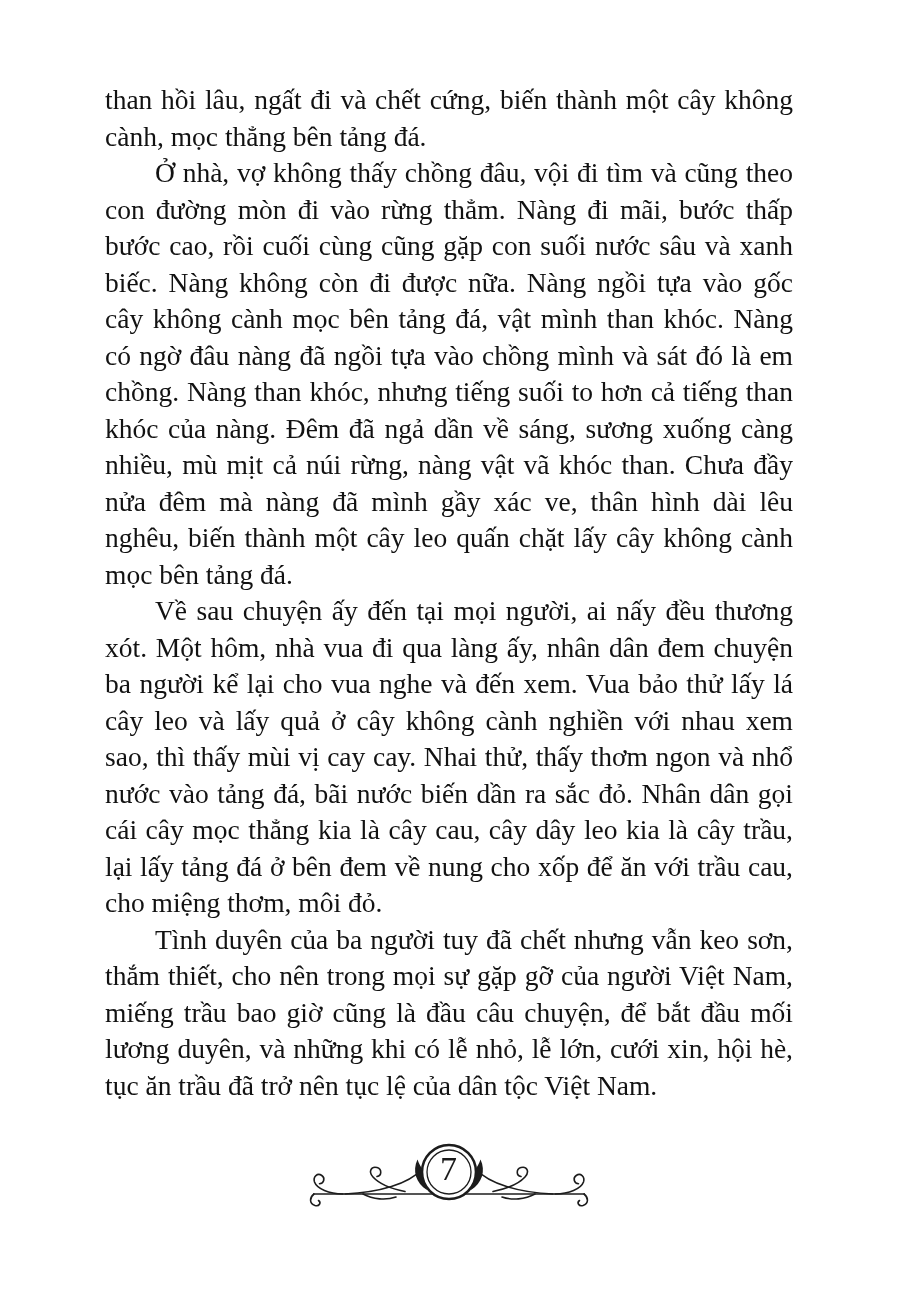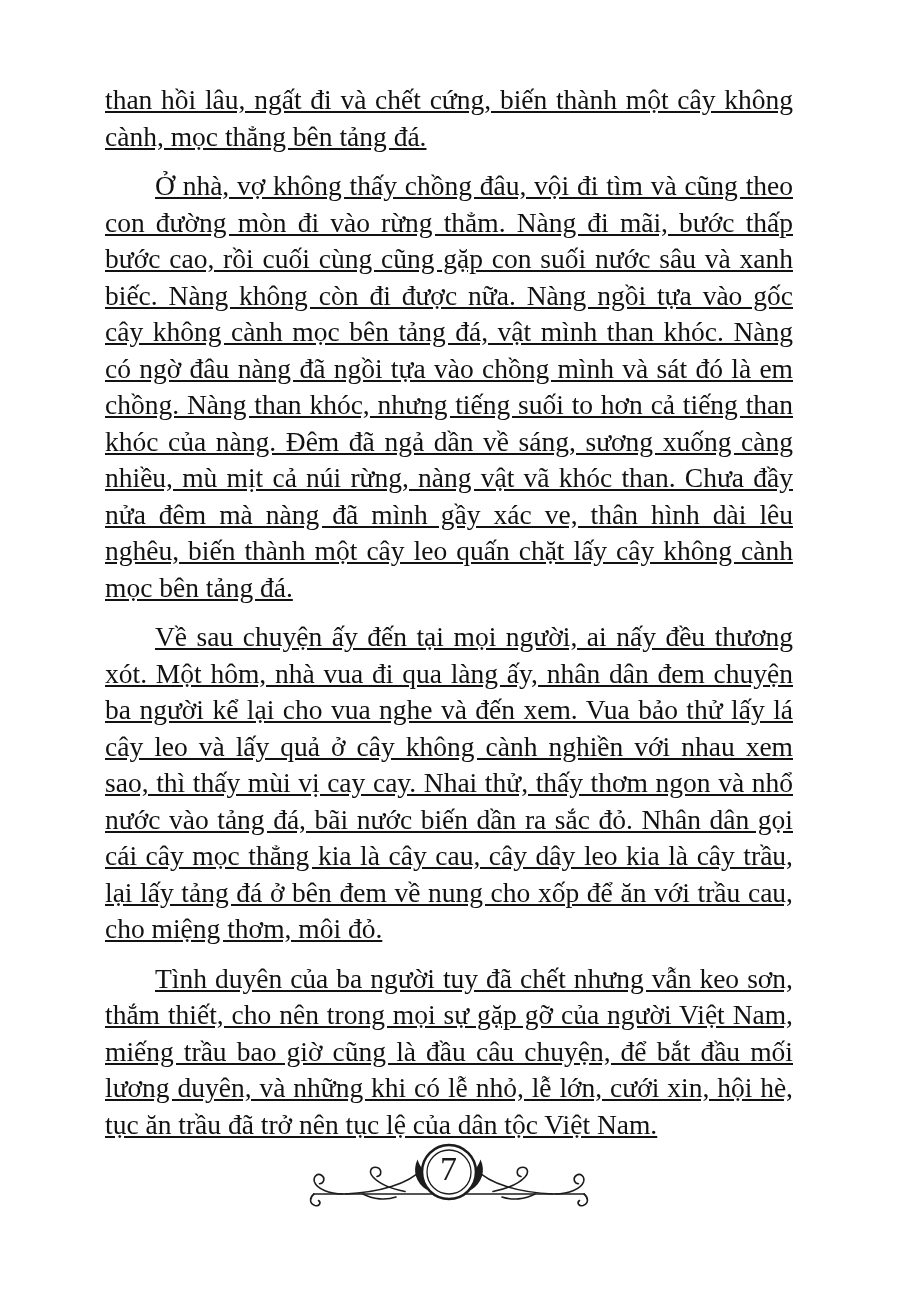--- a/index.html
+++ b/index.html
@@ -26,24 +26,22 @@
     width: 688px;
     color: #121212;
     font-size: 27.5px;
     line-height: 36.5px;
     text-align: justify;
     text-align-last: left;
   }
   .para {
     margin: 0;
     text-indent: 50px;
-    text-decoration: underline;
   }
   .para + .para {
-    margin-top: 13px;
   }
   .para.no-indent {
     text-indent: 0;
   }
   .footer {
     position: absolute;
     left: 0;
     top: 1126px;
     width: 897px;
     display: flex;

